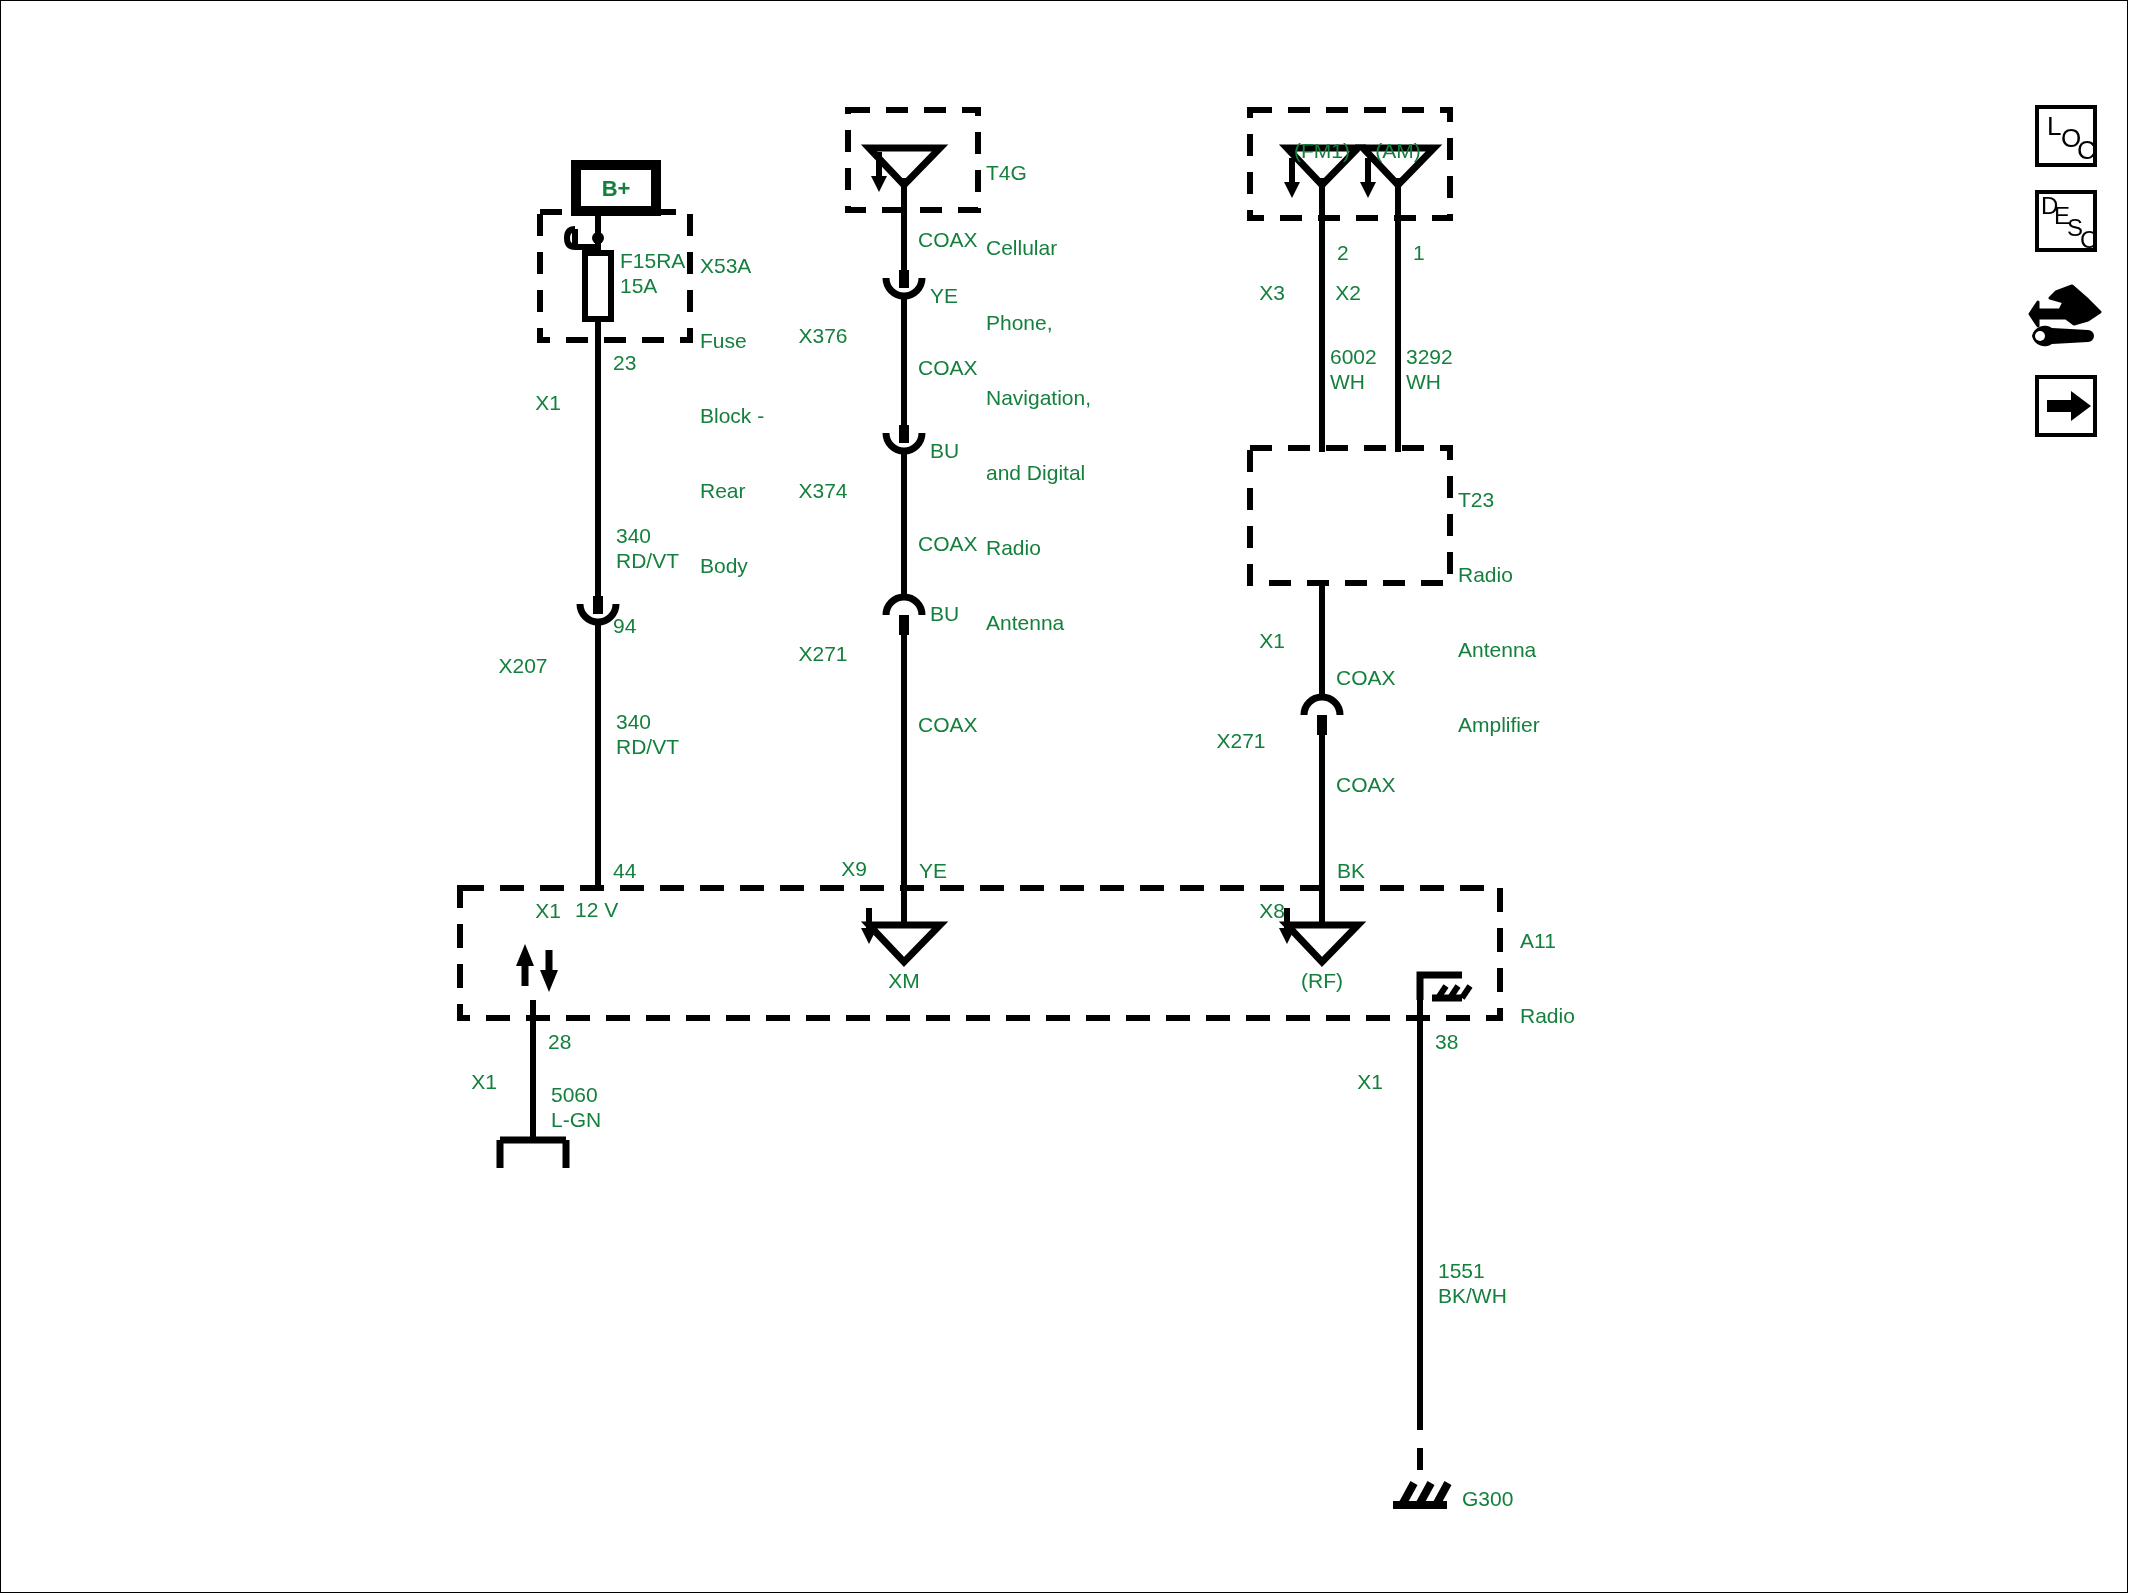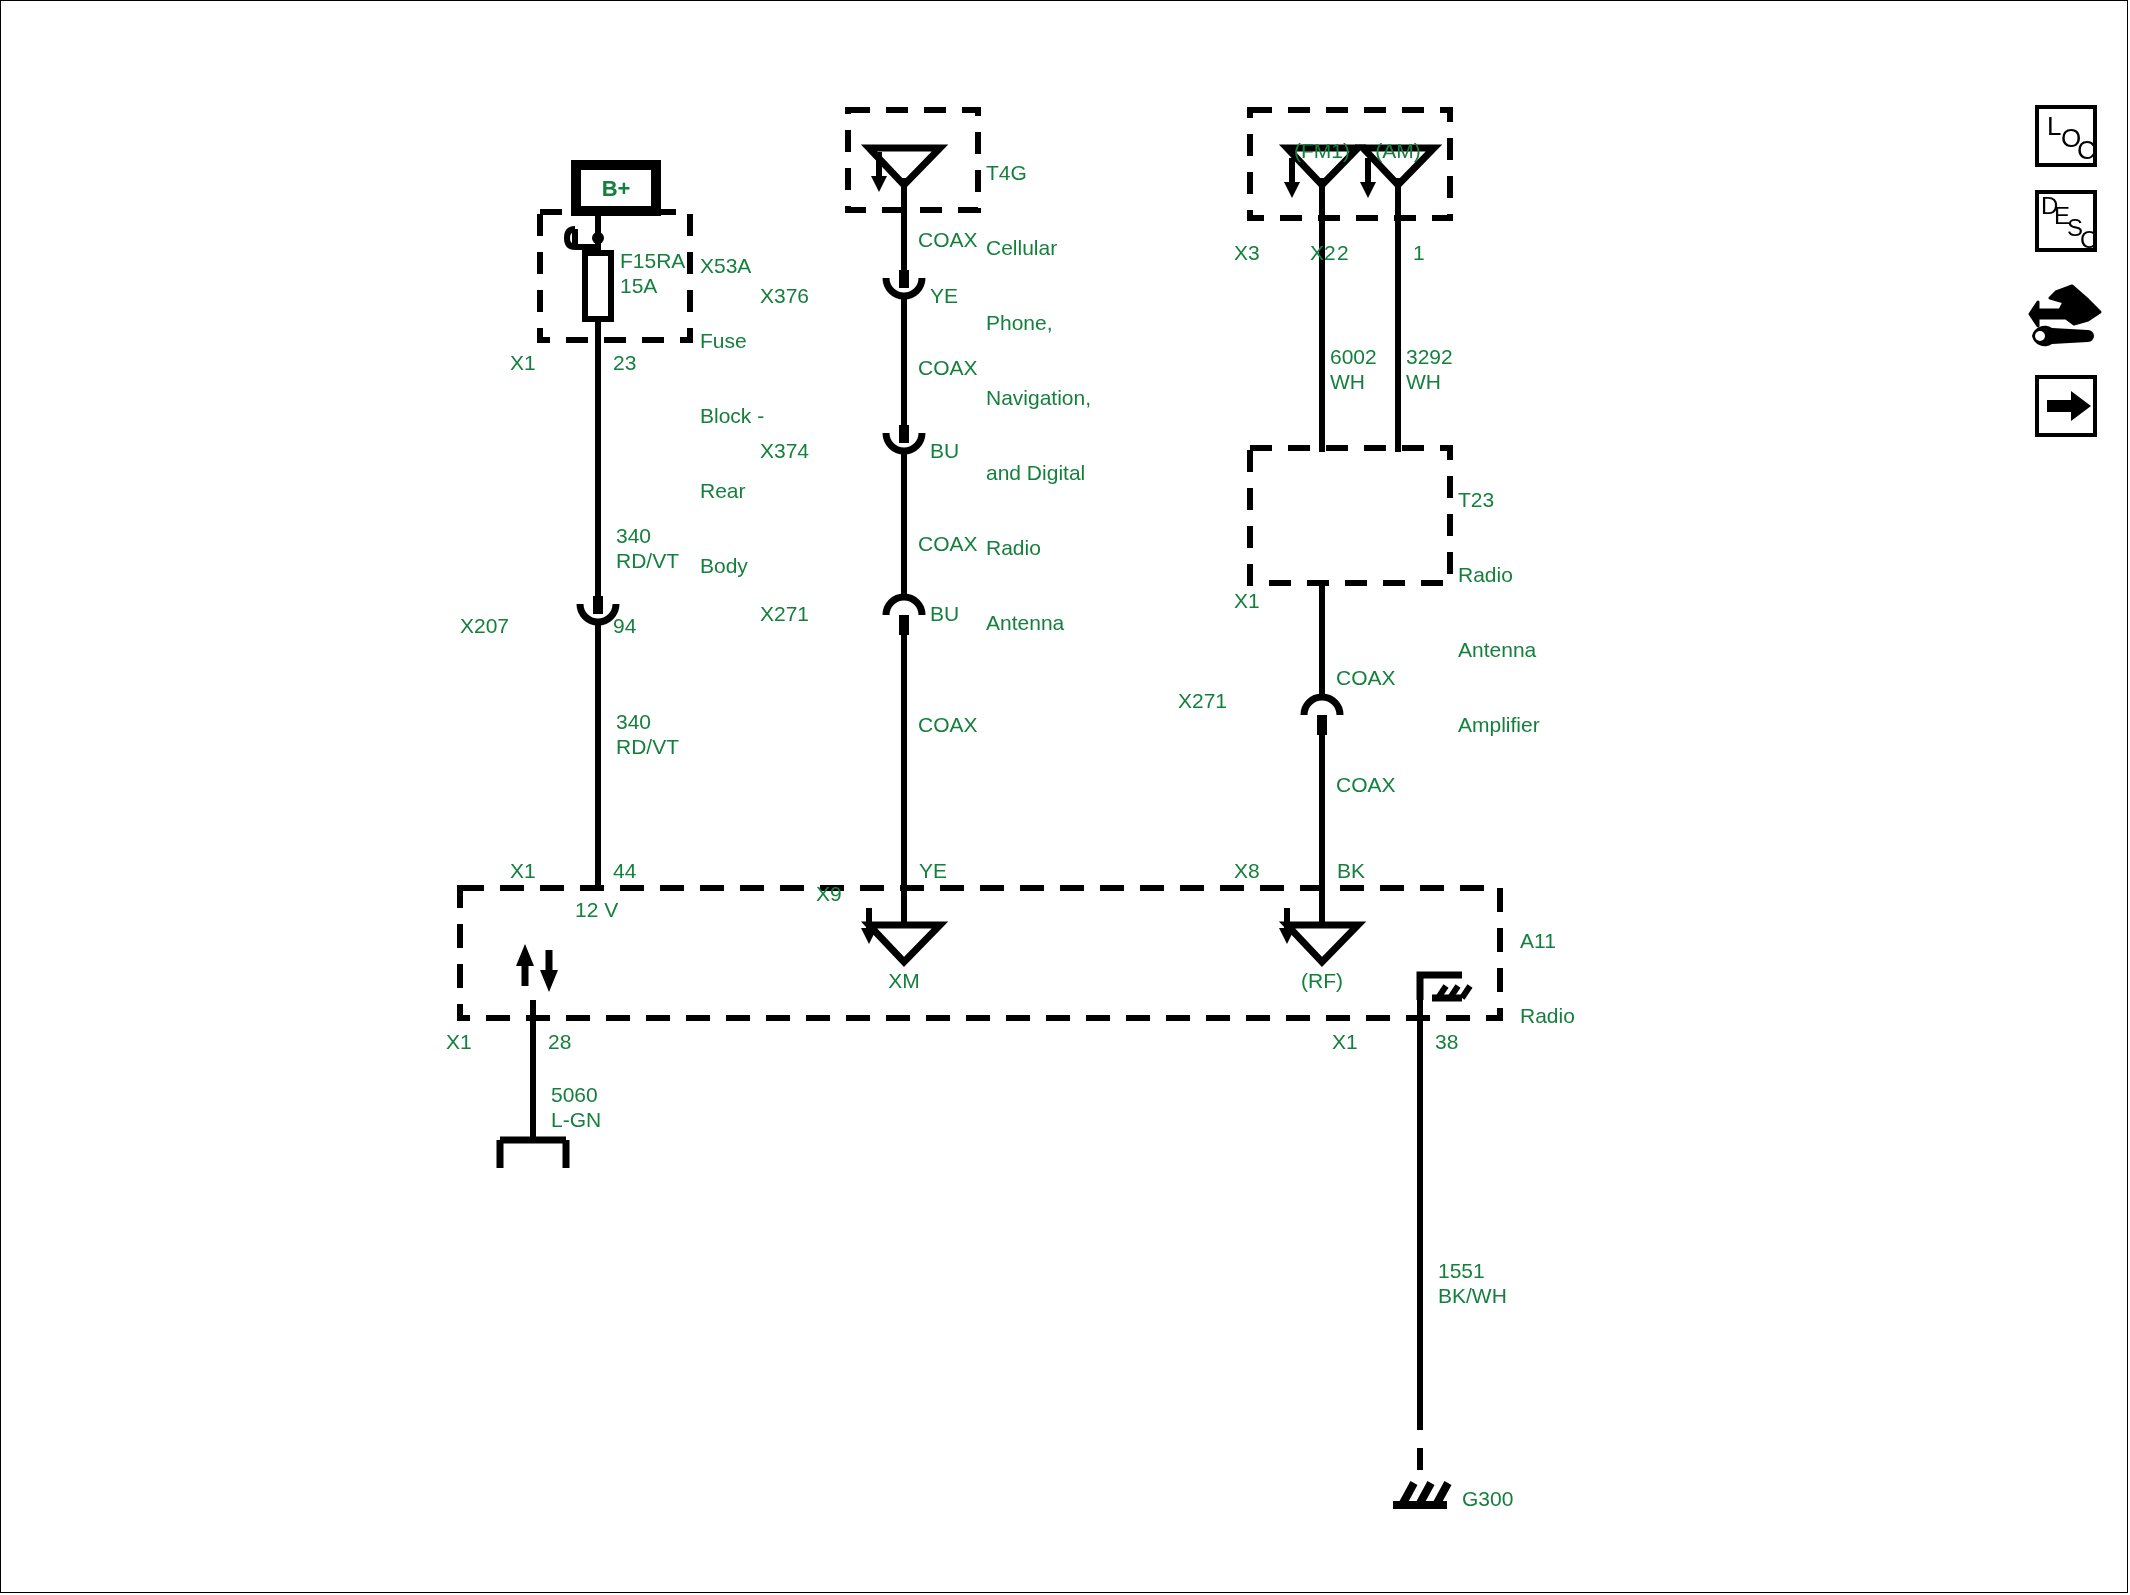--- a/index.html
+++ b/index.html
@@ -33,21 +33,21 @@
   }
   .lbl {
     position: absolute;
     font-family: "Liberation Sans", sans-serif;
     font-size: 21px;
     line-height: 25px;
     color: #15803d;
     white-space: pre;
   }
   .lbl.ctr { text-align: center; }
-  .lbl.rgt { text-align: left; }
+  .lbl.rgt { text-align: center; margin-top: 40px; }
   .tool-btn {
     position: absolute;
     border: 4px solid #000;
     background: #fff;
     box-sizing: border-box;
   }
   .loc-txt, .desc-txt {
     position: absolute;
     font-size: 26px;
     font-family: "Liberation Sans", sans-serif;
@@ -254,21 +254,21 @@
   <div class="lbl" style="left:918px; top:355px;">COAX</div>
   <div class="lbl rgt" style="left:760px; top:438px; width:126px;">X374</div>
   <div class="lbl" style="left:930px; top:438px;">BU</div>
 
   <div class="lbl" style="left:918px; top:531px;">COAX</div>
   <div class="lbl rgt" style="left:760px; top:601px; width:126px;">X271</div>
   <div class="lbl" style="left:930px; top:601px;">BU</div>
 
   <div class="lbl" style="left:918px; top:712px;">COAX</div>
 
-  <div class="lbl rgt" style="left:816px; top:881px; width:76px;">X9</div>
+  <div class="lbl rgt" style="left:816px; top:816px; width:76px;">X9</div>
   <div class="lbl" style="left:919px; top:858px;">YE</div>
   <div class="lbl ctr" style="left:854px; top:968px; width:100px;">XM</div>
 
 
   <div class="lbl ctr" style="left:1272px; top:138px; width:100px;">(FM1)</div>
   <div class="lbl ctr" style="left:1348px; top:138px; width:100px;">(AM)</div>
 
   <div class="lbl rgt" style="left:1234px; top:240px; width:76px;">X3</div>
   <div class="lbl" style="left:1337px; top:240px;">2</div>
   <div class="lbl rgt" style="left:1310px; top:240px; width:76px;">X2</div>

